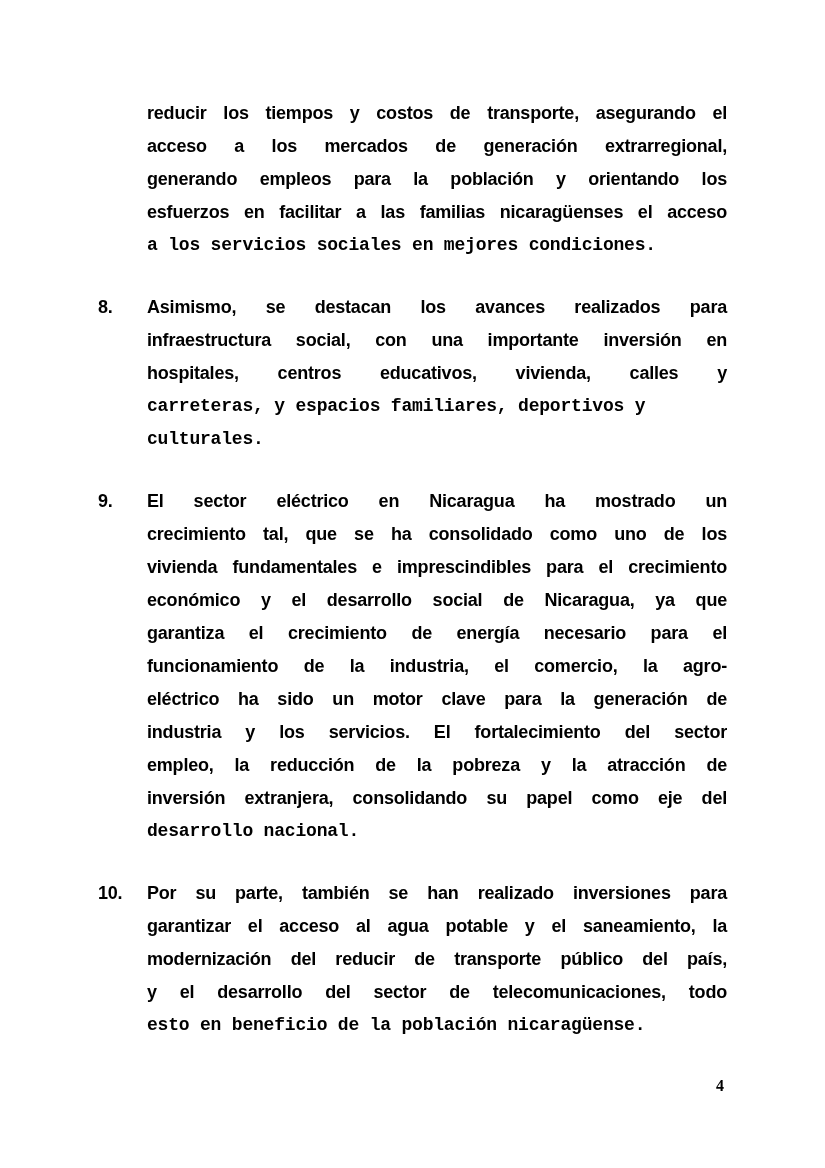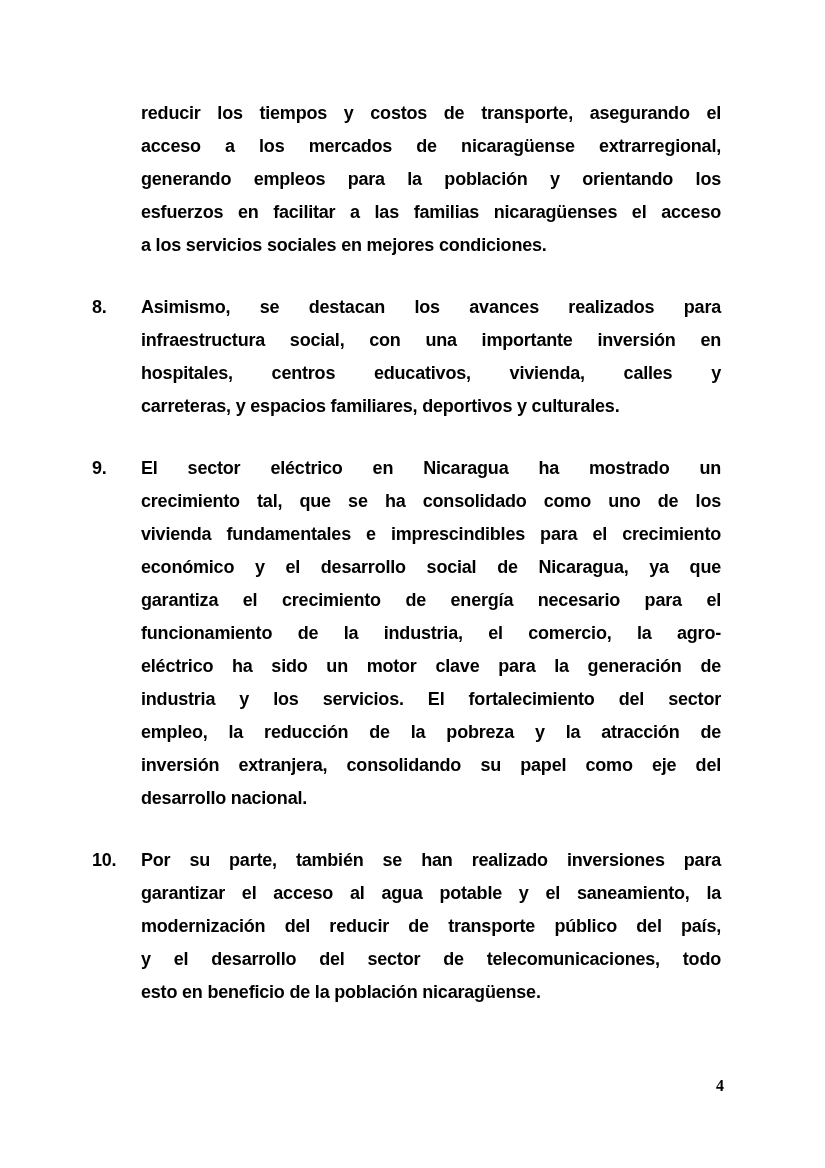--- a/index.html
+++ b/index.html
@@ -11,21 +11,21 @@
     position: relative;
     width: 825px;
     height: 1168px;
     background: #ffffff;
     color: #000000;
     font-family: "Liberation Sans", sans-serif;
     overflow: hidden;
   }
   .content {
     position: absolute;
-    left: 92px;
+    left: 98px;
     top: 97px;
     width: 629px;
   }
   .paragraph {
     display: flex;
     margin: 0 0 29px 0;
     font-weight: bold;
     font-size: 18px;
     line-height: 33px;
     letter-spacing: -0.2px;
@@ -41,20 +41,21 @@
   }
   .line {
     text-align: justify;
     text-align-last: justify;
     text-justify: inter-word;
     white-space: normal;
   }
   .line:last-child {
     text-align: left;
     text-align-last: left;
+    font-family: Liberation Mono, monospace;
   }
   .page-number {
     position: absolute;
     left: 698px;
     top: 1076px;
     width: 44px;
     text-align: center;
     font-family: "Liberation Serif", serif;
     font-weight: bold;
     font-size: 16px;
@@ -65,21 +66,21 @@
 </head>
 <body>
 
 <div class="page">
   <div class="content">
 
   <div class="paragraph">
     <div class="num"></div>
     <div class="text">
           <div class="line">reducir los tiempos y costos de transporte, asegurando el</div>
-          <div class="line">acceso a los mercados de nicaragüense extrarregional,</div>
+          <div class="line">acceso a los mercados de generación extrarregional,</div>
           <div class="line">generando empleos para la población y orientando los</div>
           <div class="line">esfuerzos en facilitar a las familias nicaragüenses el acceso</div>
           <div class="line">a los servicios sociales en mejores condiciones.</div>
         </div>
   </div>
 
   <div class="paragraph">
     <div class="num">8.</div>
     <div class="text">
           <div class="line">Asimismo, se destacan los avances realizados para</div>

